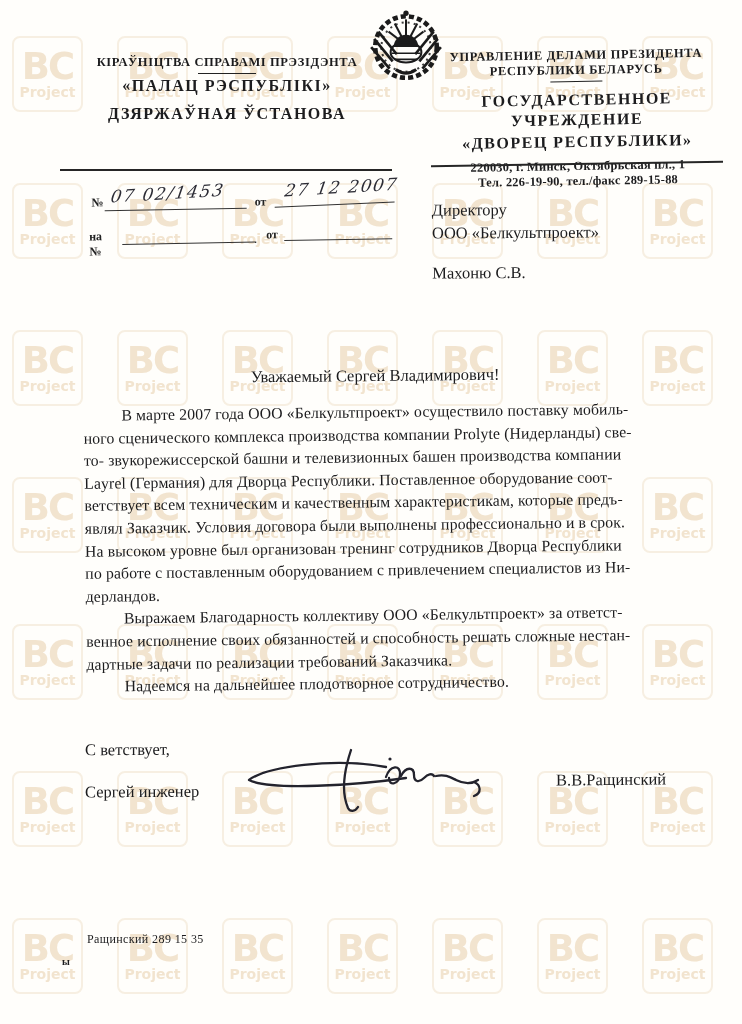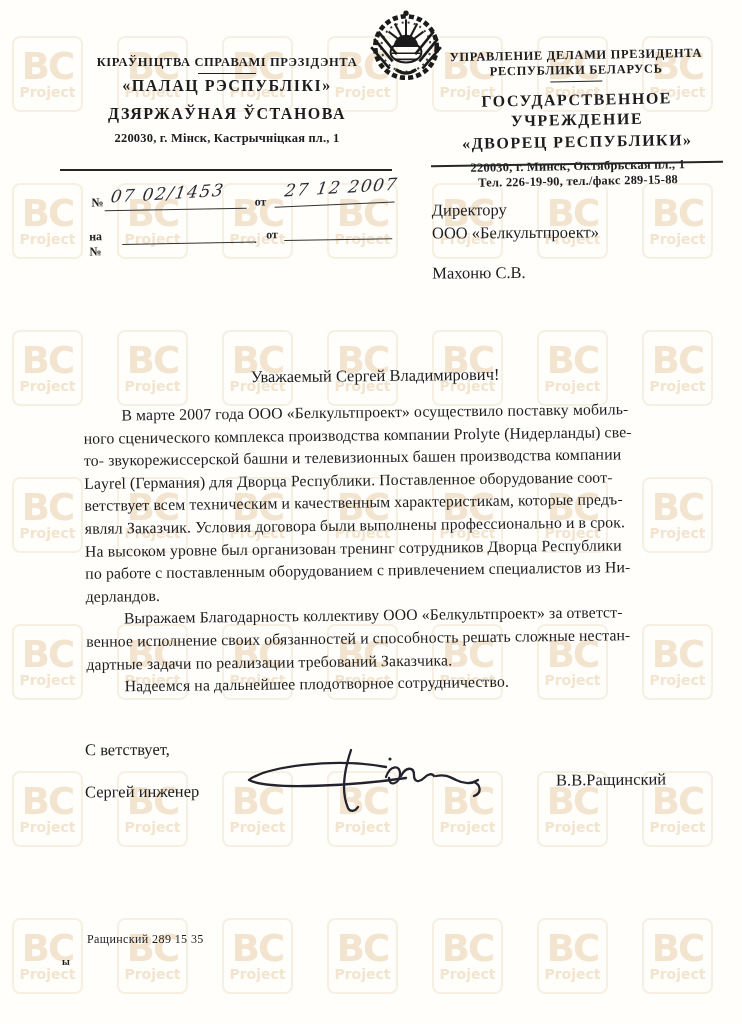--- a/index.html
+++ b/index.html
@@ -243,21 +243,20 @@
       </div>
     </div>
 
   <div class="content">
 
     <div class="abs hdr" style="left:62px;top:55px;width:330px;">
       <div class="org">КІРАЎНІЦТВА СПРАВАМІ ПРЭЗІДЭНТА</div>
       <div class="shortrule" style="width:58px;margin:3px auto 0;"></div>
       <div class="inst" style="margin-top:2px;">«ПАЛАЦ РЭСПУБЛІКІ»</div>
       <div class="inst">ДЗЯРЖАЎНАЯ ЎСТАНОВА</div>
-      <div class="addr">220030, г. Мінск, Кастрычніцкая пл., 1</div>
     </div>
     <div class="abs thickrule" style="left:60px;top:169px;width:332px;"></div>
 
     <div class="abs" style="left:365px;top:4px;width:82px;height:82px;">
       <svg viewBox="0 0 80 80" width="82" height="82">
         <g stroke="#1b1b1b" fill="none">
           <circle cx="40" cy="42" r="30" stroke-width="4.5" stroke-dasharray="5 3"></circle>
           <circle cx="40" cy="42" r="24" stroke-width="2" stroke-dasharray="2 4" opacity="0.85"></circle>
           <g stroke-width="2.6">
             <path d="M13 27 L31 49"></path>

